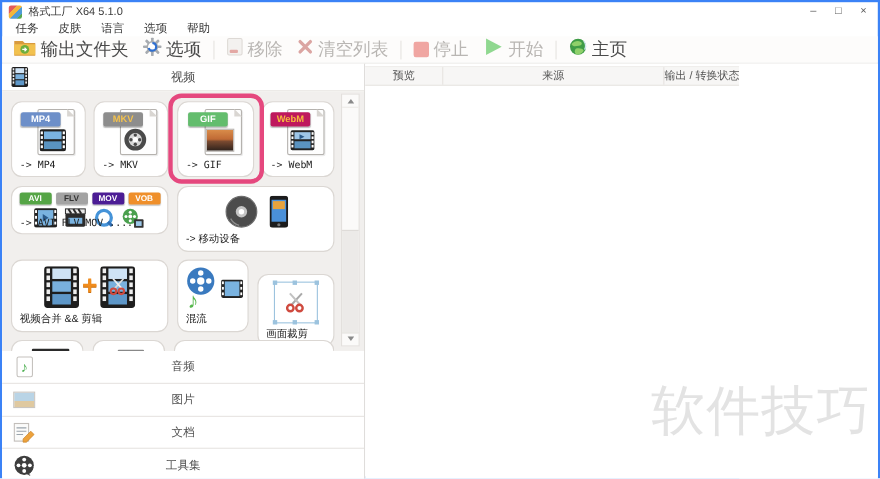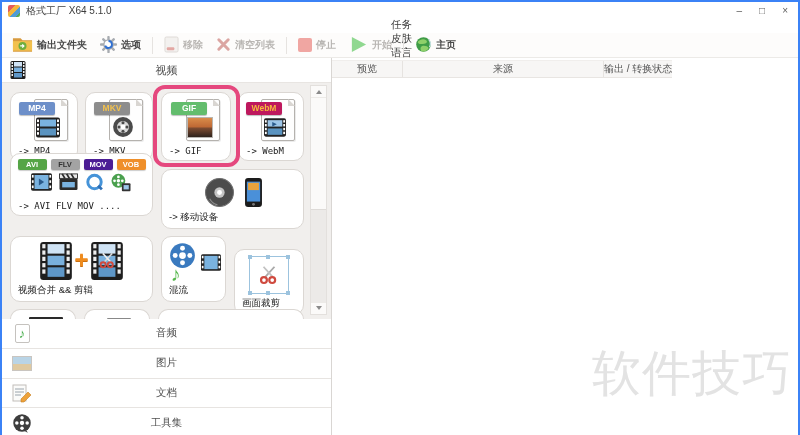--- a/index.html
+++ b/index.html
@@ -8,26 +8,26 @@
   .app { width: 800px; height: 435px; border: 2px solid #3b82f6; background: #fff; position: relative; }
 
   
   .titlebar { height: 16px; display: flex; align-items: center; padding: 2px 6px 0 6px; font-size: 10px; color: #3c3c3c; }
   .app-icon { width: 12px; height: 12px; margin-right: 6px; border-radius: 2px;
     background: linear-gradient(135deg,#e45b5b 0 30%,#f2b53c 30% 55%,#4f9bd5 55% 80%,#57a84f 80%); position: relative; }
   .wincontrols { margin-left: auto; display: flex; gap: 17px; color: #5f5f5f; font-size: 10px; padding-right: 4px; }
   .wincontrols span { cursor: default; line-height: 10px; }
 
   
-  .menubar { height: 15px; display: flex; align-items: center; font-size: 10.5px; color: #3a3a3a; padding-left: 3px; flex-direction: column; }
+  .menubar { height: 15px; display: flex; align-items: center; font-size: 10.5px; color: #3a3a3a; padding-left: 3px; }
   .menu-item { padding: 0 9px; }
 
   
   .toolbar { height: 24px; display: flex; align-items: center; padding: 0 4px; gap: 1px; background: #fdfcfb; }
-  .tbtn { display: flex; align-items: center; gap: 4px; font-size: 10px; color: #4a4a4a; padding: 1px 6px; background: none; border: none; font-family: inherit; font-weight: bold; }
+  .tbtn { display: flex; align-items: center; gap: 4px; font-size: 16px; color: #4a4a4a; padding: 1px 6px; background: none; border: none; font-family: inherit; }
   .tbtn.disabled { color: #b9b6b3; }
   .tsep { width: 1px; height: 17px; background: #e6e3e0; margin: 0 4px; }
   .stop-square { width: 14px; height: 14px; background: #f0a6a2; border-radius: 2px; }
 
   
   .content { display: flex; height: 380px; border-top: 1px solid #eceae7; }
   .sidebar { width: 330px; border-right: 1px solid #d9d6d3; display: flex; flex-direction: column; background: #fff; }
   .main { flex: 1; display: flex; flex-direction: row; position: relative; background: #fff; }
 
   
@@ -310,21 +310,21 @@
                     <rect x="21" y="14.6" width="2" height="2.6"></rect>
                   </g>
                 </svg>
               </div>
           </div>
           <div class="flabel">-&gt; WebM</div>
         </div>
 
         <div class="gif-highlight"></div>
 
-        <div class="fbtn" style="left:8px;top:70px;width:143px;height:63px">
+        <div class="fbtn" style="left:8px;top:86px;width:143px;height:44px">
           <div class="minibadges">
             <span class="mbadge mb0">AVI</span>
             <span class="mbadge mb1">FLV</span>
             <span class="mbadge mb2">MOV</span>
             <span class="mbadge mb3">VOB</span>
           </div>
           <div class="miniicons">
             <span><svg width="21" height="18" viewBox="0 0 24 20">
                   <rect width="24" height="20" rx="2" fill="#222"></rect>
                   <rect x="4" y="2" width="16" height="16" fill="#7ab3e0"></rect>

